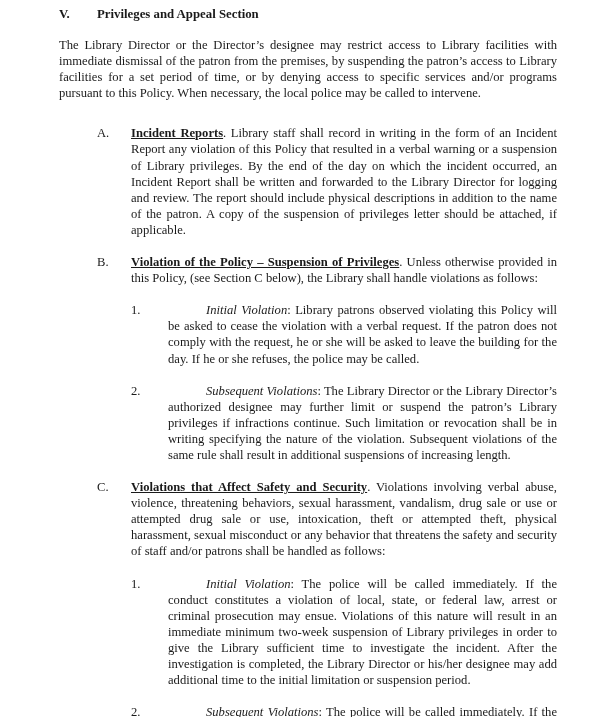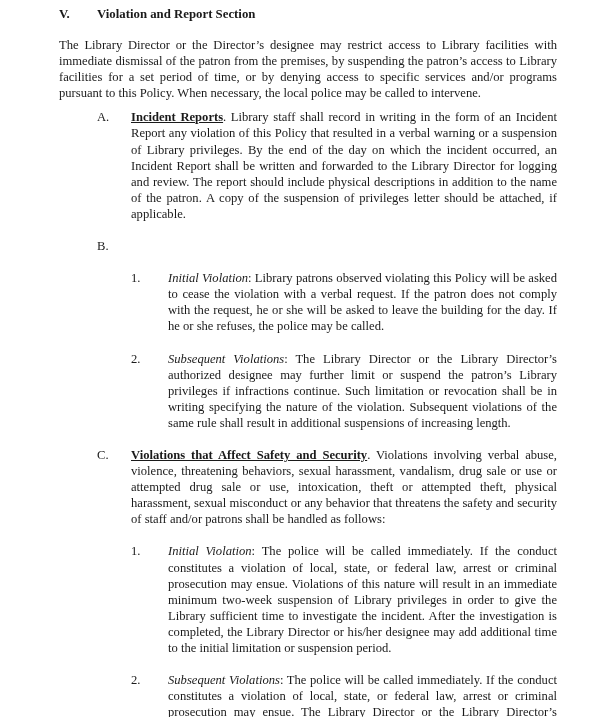--- a/index.html
+++ b/index.html
@@ -41,21 +41,21 @@
   .section-heading .title {
     flex: 1 1 auto;
   }
 
   
   .para {
     font-size: 12.6px;
     line-height: 16.1px;
     text-align: justify;
     text-justify: inter-word;
-    margin: 0 0 8px 0;
+    margin: 0 0 24px 0;
     hyphens: none;
   }
 
   
   .item-letter {
     display: flex;
     margin: 0 0 16px 0;
     font-size: 12.6px;
     line-height: 16.1px;
   }
@@ -84,44 +84,45 @@
     padding-left: 72px;
     box-sizing: content-box;
   }
   .item-number > .content {
     flex: 1 1 auto;
     text-align: justify;
     text-justify: inter-word;
   }
 
   .u { text-decoration: underline; font-weight: bold; }
-  .i { font-style: italic; }
+  .i { font-style: italic; margin-left: 38px; }
 
   .last-block { margin-bottom: 0; }
 </style>
 </head>
 <body>
 
 <div id="page">
   <div class="doc-body">
 
     <div class="section-heading">
       <span class="num">V.</span>
-      <span class="title">Violation and Report Section</span>
+      <span class="title">Privileges and Appeal Section</span>
     </div>
 
     <p class="para">The Library Director or the Director’s designee may restrict access to Library facilities with immediate dismissal of the patron from the premises, by suspending the patron’s access to Library facilities for a set period of time, or by denying access to specific services and/or programs pursuant to this Policy.  When necessary, the local police may be called to intervene.</p>
 
     <div class="item-letter">
       <span class="marker">A.</span>
       <span class="content"><span class="u">Incident Reports</span><span>.  Library staff shall record in writing in the form of an Incident Report any violation of this Policy that resulted in a verbal warning or a suspension of Library privileges.  By the end of the day on which the incident occurred, an Incident Report shall be written and forwarded to the Library Director for logging and review.  The report should include physical descriptions in addition to the name of the patron.  A copy of the suspension of privileges letter should be attached, if applicable.</span></span>
     </div>
 
     <div class="item-letter">
       <span class="marker">B.</span>
+      <span class="content"><span class="u">Violation of the Policy – Suspension of Privileges</span><span>.  Unless otherwise provided in this Policy, (see Section C below), the Library shall handle violations as follows:</span></span>
     </div>
 
     <div class="item-number">
       <span class="marker">1.</span>
       <span class="content"><span class="i">Initial Violation</span><span>:  Library patrons observed violating this Policy will be asked to cease the violation with a verbal request.  If the patron does not comply with the request, he or she will be asked to leave the building for the day.  If he or she refuses, the police may be called.</span></span>
     </div>
 
     <div class="item-number">
       <span class="marker">2.</span>
       <span class="content"><span class="i">Subsequent Violations</span><span>:  The Library Director or the Library Director’s authorized designee may further limit or suspend the patron’s Library privileges if infractions continue.  Such limitation or revocation shall be in writing specifying the nature of the violation.  Subsequent violations of the same rule shall result in additional suspensions of increasing length.</span></span>

